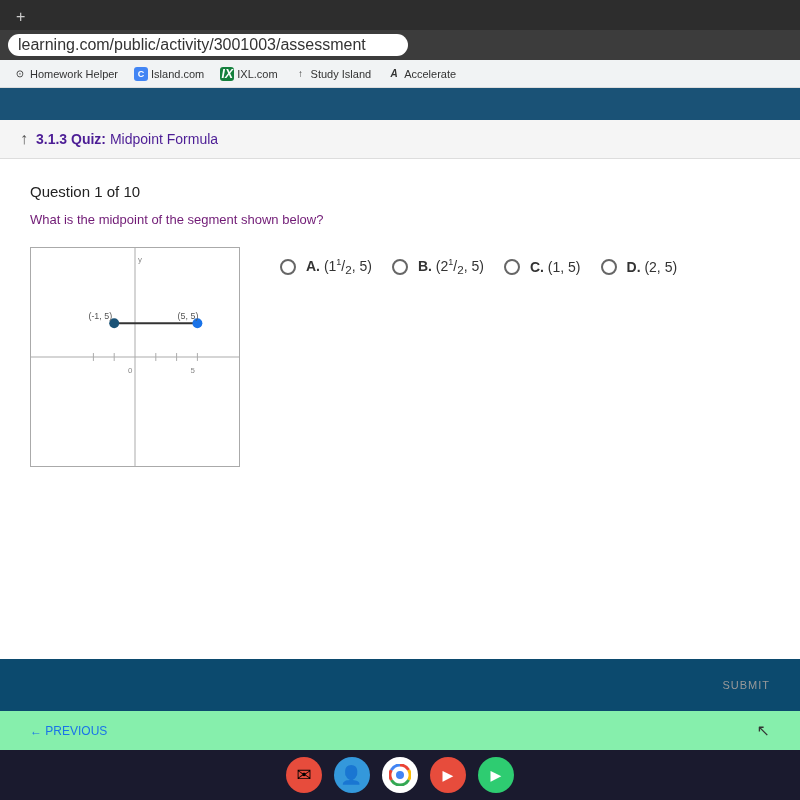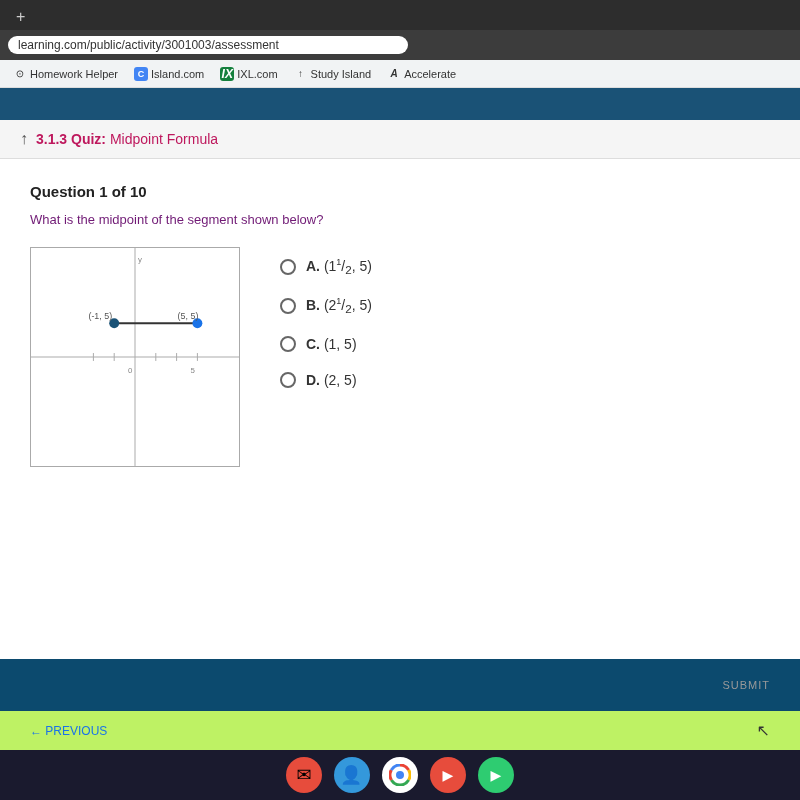--- a/index.html
+++ b/index.html
@@ -37,21 +37,21 @@
       padding: 4px 8px;
       display: flex;
       align-items: center;
       height: 30px;
     }
 
     .address-bar {
       background: #fff;
       border-radius: 12px;
       padding: 2px 10px;
-      font-size: 12px;
+      font-size: 16px;
       color: #333;
       flex: 1;
       max-width: 400px;
     }
 
     .bookmarks-bar {
       background: #f1f3f4;
       display: flex;
       align-items: center;
       padding: 3px 8px;
@@ -100,33 +100,33 @@
       gap: 8px;
     }
 
     .quiz-icon {
       color: #555;
       font-size: 16px;
     }
 
     .quiz-title {
       font-size: 14px;
-      color: #be185d;
+      color: #4c1d95;
     }
 
     
     .main-content {
       background: #fff;
       padding: 24px 30px;
       min-height: 500px;
     }
 
     .question-header {
       font-size: 15px;
-      font-weight: bold;
+      font-weight: normal;
       color: #222;
       margin-bottom: 12px;
     }
 
     .question-text {
       font-size: 13px;
       color: #701a75;
       margin-bottom: 20px;
     }
 
@@ -147,21 +147,21 @@
     }
 
     .graph-svg {
       width: 100%;
       height: 100%;
     }
 
     
     .answer-choices {
       display: flex;
-      flex-direction: column;
+      flex-direction: row;
       gap: 20px;
       padding-top: 10px;
     }
 
     .answer-option {
       display: flex;
       align-items: center;
       gap: 10px;
       font-size: 14px;
       color: #333;
@@ -206,21 +206,21 @@
       color: #1a73e8;
       cursor: pointer;
       border: none;
       background: none;
       display: flex;
       align-items: center;
       gap: 4px;
     }
 
     .nav-footer {
-      background: #bef264;
+      background: #86efac;
       padding: 10px 30px 20px;
       display: flex;
       justify-content: space-between;
       align-items: center;
     }
 
     
     .taskbar {
       position: absolute;
       bottom: 0;

